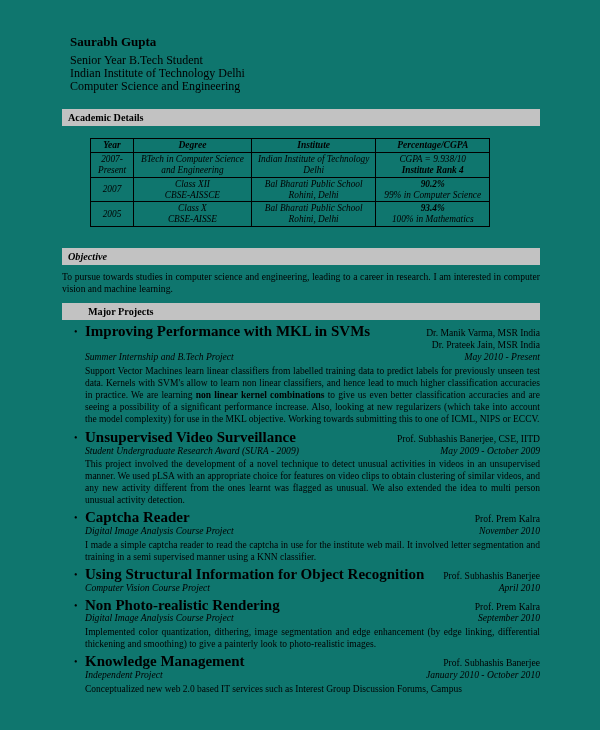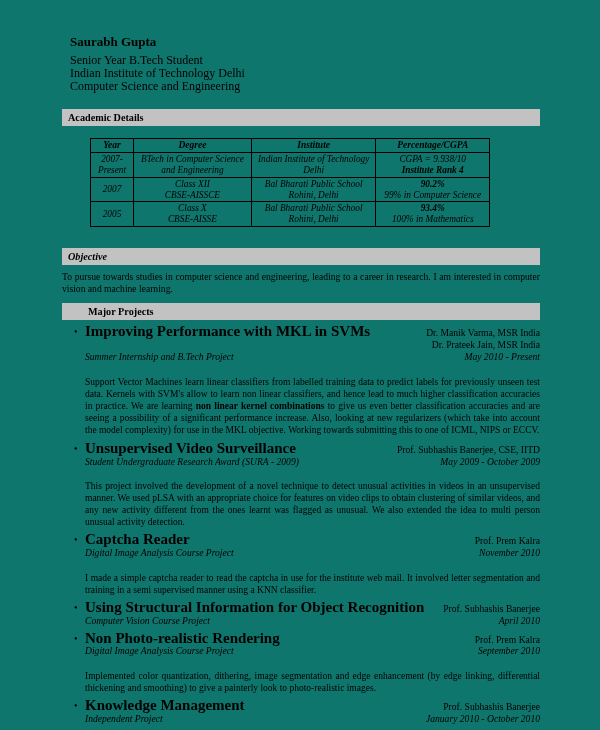--- a/index.html
+++ b/index.html
@@ -64,21 +64,21 @@
   .pc { flex: 1; min-width: 0; }
   .prow {
     display: flex; justify-content: space-between; align-items: baseline;
     font-size: 9.6px; line-height: 11.8px;
   }
   .ptitle { font-weight: bold; font-size: 15px; }
   .pital { font-style: italic; }
   .pright { text-align: left; white-space: nowrap; }
   .pbody {
     font-size: 9.5px; line-height: 12px;
-    text-align: justify; margin-top: 13px;
+    text-align: justify; margin-top: 2px;
   }
 </style>
 </head>
 <body>
 
 <div class="page">
 
   <div class="hdr">
     <div class="name">Saurabh Gupta</div>
     <div class="hline">Senior Year B.Tech Student</div>

